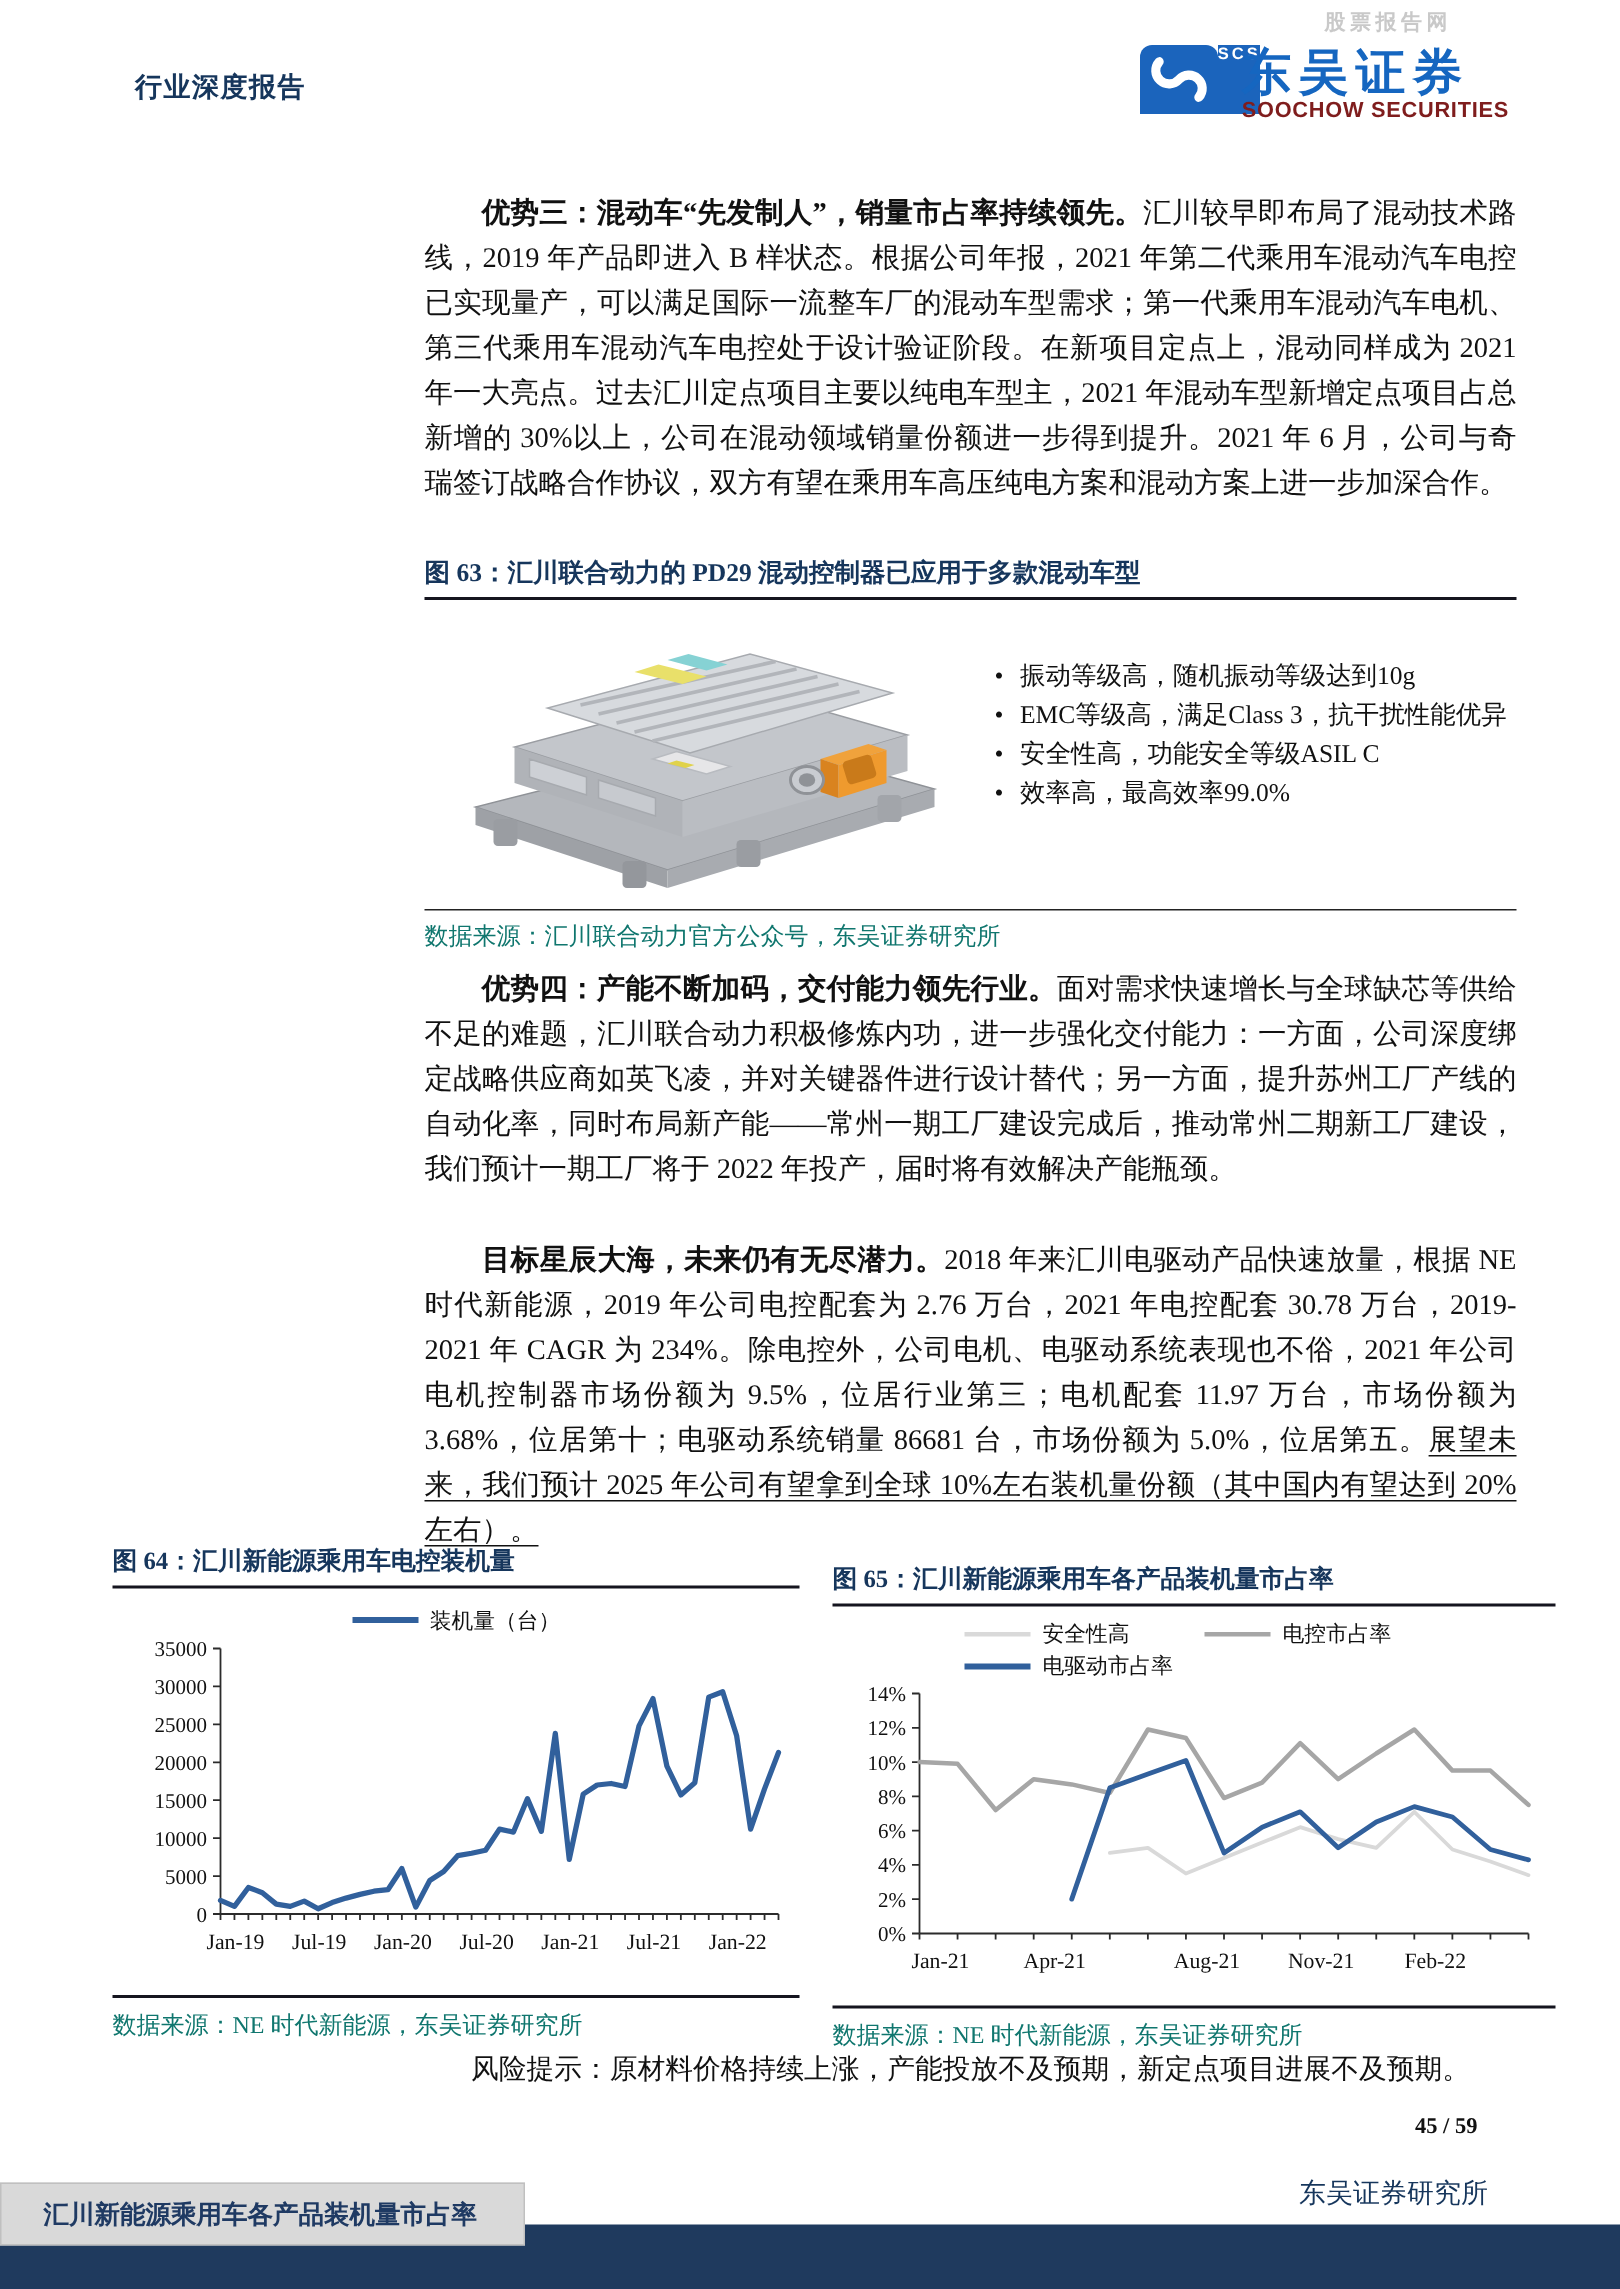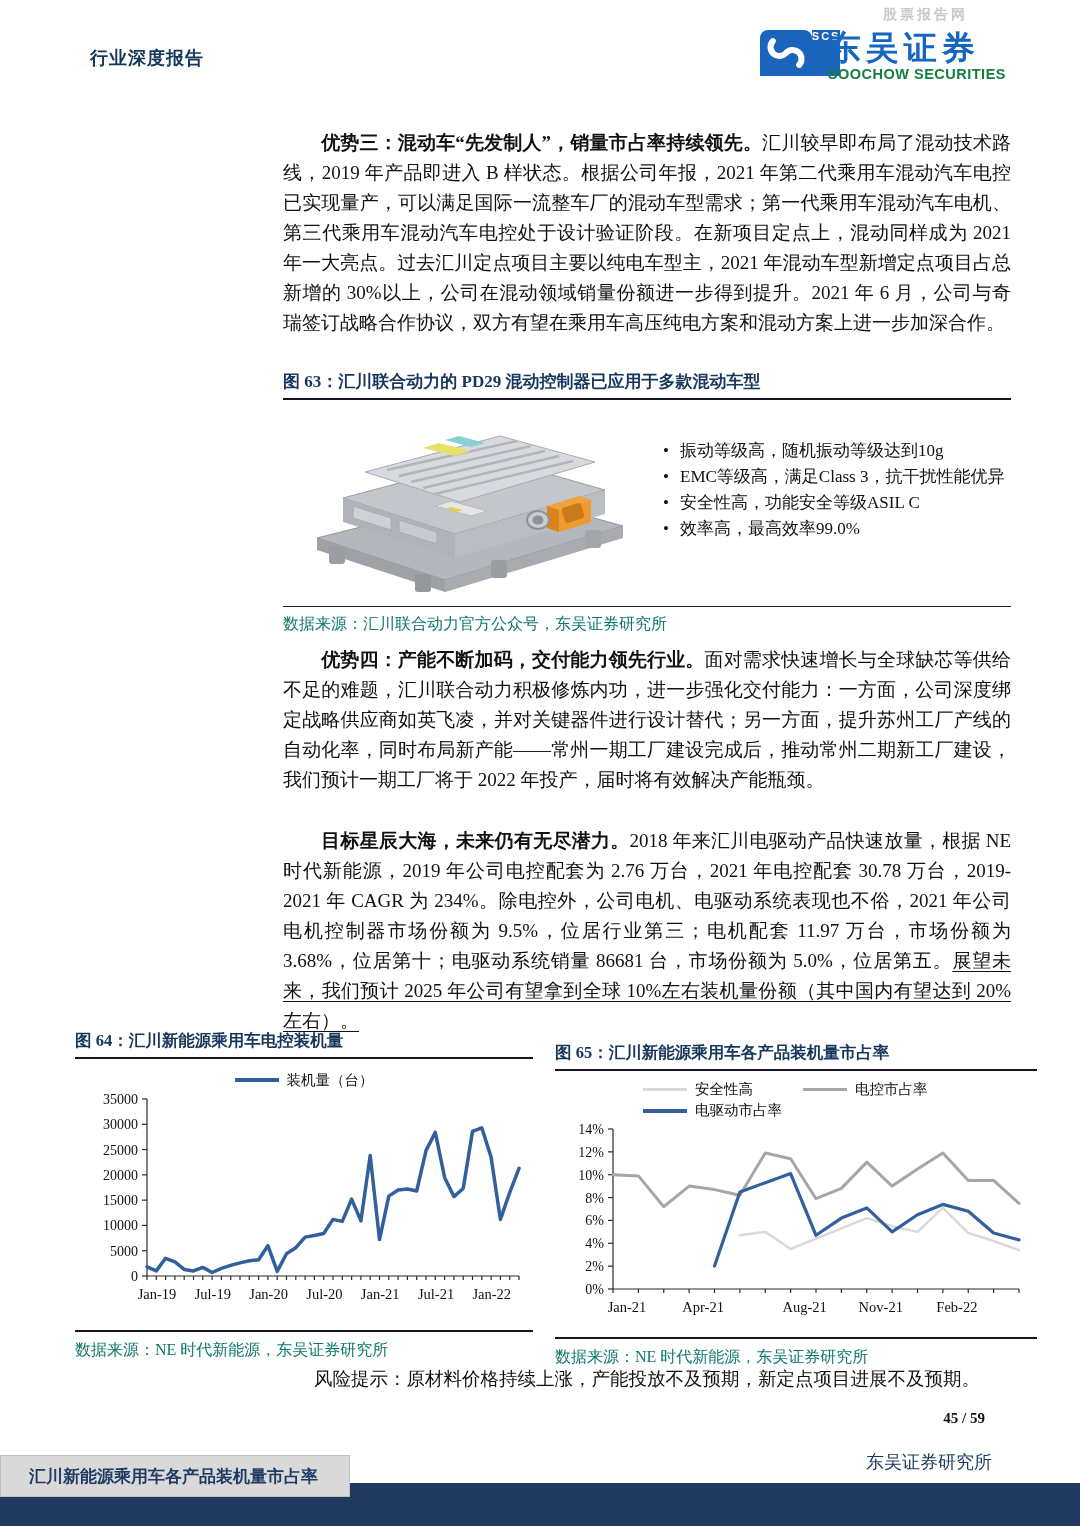--- a/index.html
+++ b/index.html
@@ -16,21 +16,21 @@
   .abs{position:absolute;}
   
   .watermark{top:6px;right:112px;font-size:14px;letter-spacing:3px;color:#c9c9c9;font-weight:bold;font-family:Liberation Mono, monospace;}
   .report-type{top:46px;left:90px;font-size:18px;font-weight:bold;color:#16365c;letter-spacing:1px;}
   .logo{top:30px;right:74px;display:flex;align-items:flex-start;gap:8px;}
   .logo-mark{width:60px;display:flex;flex-direction:row;}
   .logo-sq{width:60px;height:46px;background:#1b64bc;border-radius:8px 8px 0 0;display:flex;align-items:center;justify-content:center;}
   .logo-scs{background:#1b64bc;color:#fff;font-family:"Liberation Sans",sans-serif;font-weight:bold;font-size:11px;text-align:center;letter-spacing:2px;line-height:12px;}
   .logo-orange{height:5px;background:#f2a21c;}
   .logo-cn{font-size:33px;font-weight:bold;color:#1566c0;letter-spacing:5px;line-height:36px;font-family:"Liberation Sans",sans-serif;}
-  .logo-en{font-size:14.5px;font-weight:bold;color:#15803d;letter-spacing:0.5px;font-family:"Liberation Sans",sans-serif;}
+  .logo-en{font-size:14.5px;font-weight:bold;color:#7f1d1d;letter-spacing:0.5px;font-family:"Liberation Sans",sans-serif;}
   
   .para{left:283px;width:728px;font-size:19px;line-height:30px;text-align:justify;}
   .para .lead{font-weight:bold;}
   .p1{top:128px;}
   .p2{top:645px;}
   .p3{top:826px;}
   .u{text-decoration:underline;text-underline-offset:4px;}
   
   .fig63{top:370px;left:283px;width:728px;}
   .fig-title{font-size:17px;font-weight:bold;color:#16365c;}

